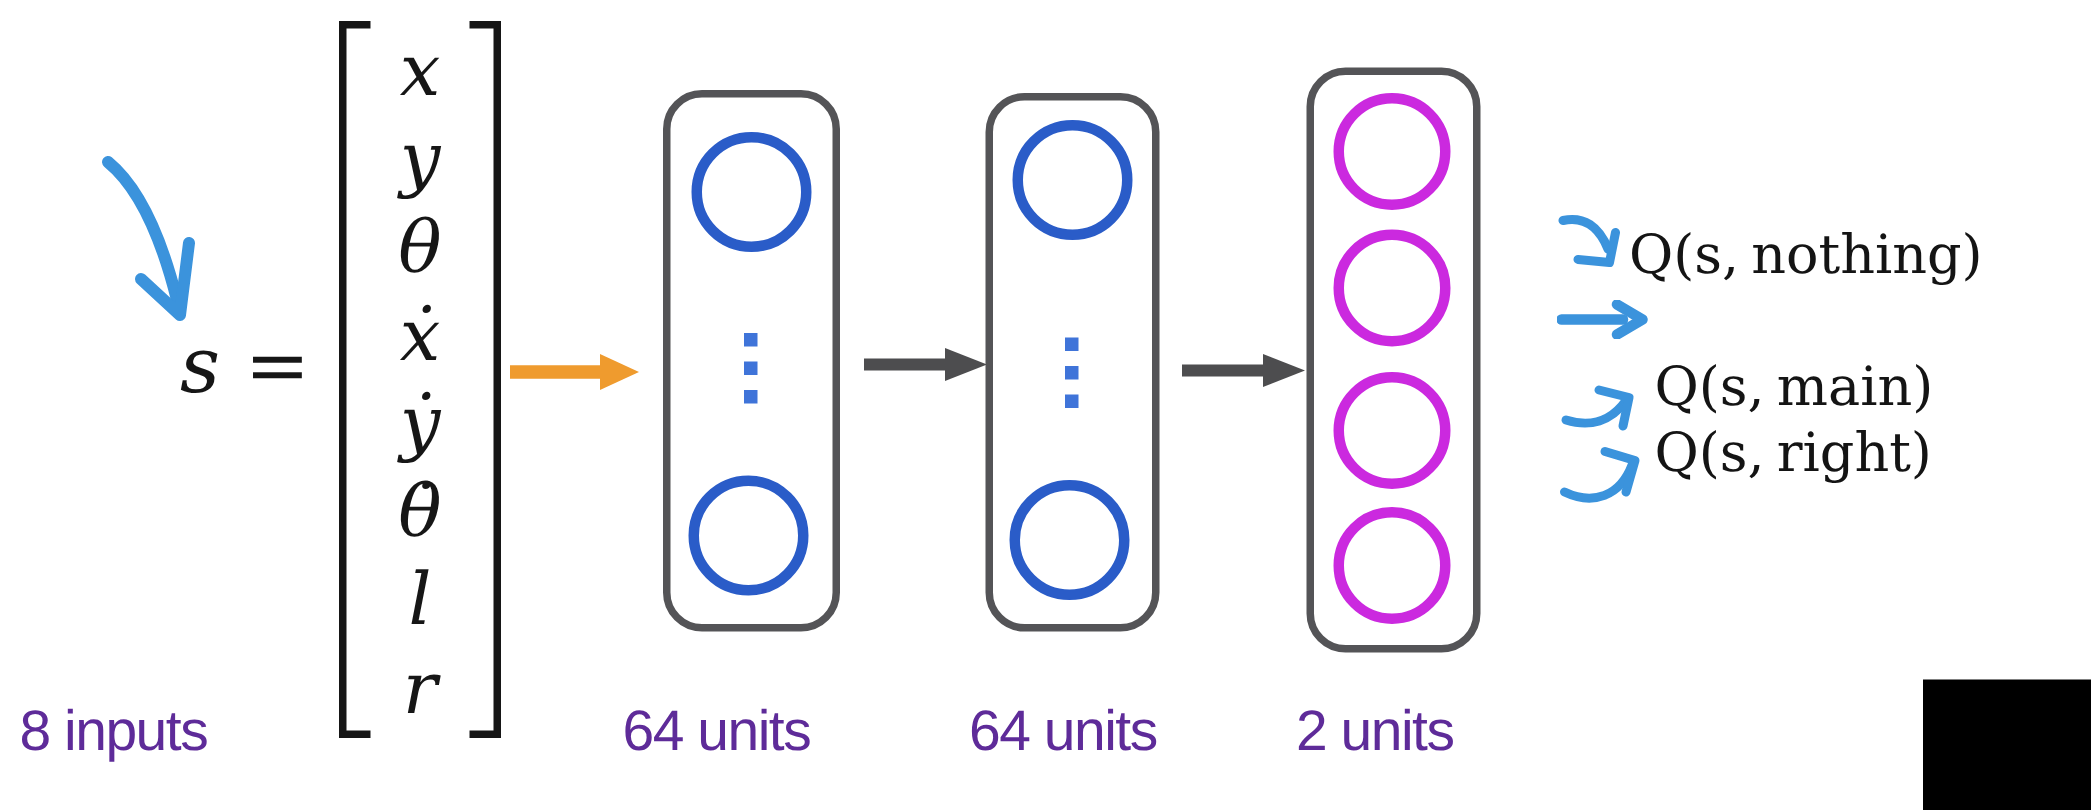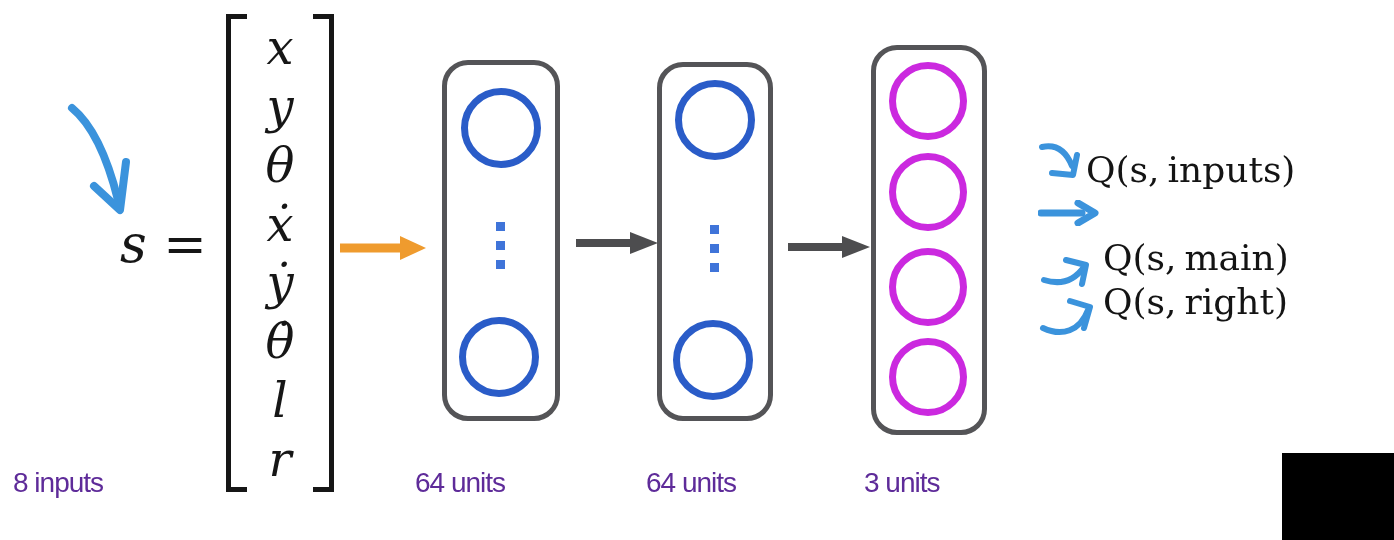--- a/index.html
+++ b/index.html
@@ -24,21 +24,21 @@
   .layer{position:absolute;border:5px solid #545457;border-radius:26px;background:transparent;box-sizing:border-box;}
   #layer1{left:442px;top:60px;width:118px;height:361px;}
   #layer2{left:657px;top:62px;width:116px;height:359px;}
   #layer3{left:871px;top:45px;width:116px;height:390px;}
   .node{position:absolute;border-radius:50%;box-sizing:border-box;background:transparent;}
   .node.blue{width:80px;height:80px;border:7px solid #2a5cc8;}
   .node.magenta{width:78px;height:78px;border:7px solid #cb29df;}
   .vdots{position:absolute;display:flex;flex-direction:column;gap:10px;}
   .vdots span{width:9px;height:9px;background:#3f74d9;}
   
-  .caption{position:absolute;top:467px;font-size:28px;color:#5e2b99;letter-spacing:-1px;white-space:nowrap;}
+  .caption{position:absolute;top:467px;font-size:38px;color:#5e2b99;letter-spacing:-1px;white-space:nowrap;}
   #cap-inputs{left:13px;}
   #cap-l1{left:415px;}
   #cap-l2{left:646px;}
   #cap-l3{left:864px;}
   
   .qline{position:absolute;font-size:36px;line-height:40px;color:#141414;white-space:nowrap;}
   .qline .qmath{font-family:"DejaVu Serif",serif;}
   .qline .qword{font-family:"DejaVu Serif",serif;font-style:normal;margin-left:8px;}
   #q0{left:1086px;top:150px;}
   #q1{left:1118px;top:194px;}
@@ -125,29 +125,29 @@
   <svg class="abs" style="left:1040px;top:252px;" width="58" height="38" viewBox="0 0 58 38">
     <path d="M4,28 C20,33 34,29 44,15" fill="none" stroke="#3b93dc" stroke-width="6" stroke-linecap="round"></path>
     <polyline points="26,8 46,13 42,32" fill="none" stroke="#3b93dc" stroke-width="6" stroke-linecap="round" stroke-linejoin="round"></polyline>
   </svg>
   <svg class="abs" style="left:1038px;top:290px;" width="60" height="50" viewBox="0 0 60 50">
     <path d="M5,38 C24,47 42,41 50,20" fill="none" stroke="#3b93dc" stroke-width="6" stroke-linecap="round"></path>
     <polyline points="32,11 52,17 46,38" fill="none" stroke="#3b93dc" stroke-width="6" stroke-linecap="round" stroke-linejoin="round"></polyline>
   </svg>
 
   <div id="q0" class="qline">
-    <span class="qmath">Q(s,</span><span class="qword">inputs)</span>
+    <span class="qmath">Q(s,</span><span class="qword">nothing)</span>
   </div>
   <div id="q2" class="qline">
     <span class="qmath">Q(s,</span><span class="qword">main)</span>
   </div>
   <div id="q3" class="qline">
     <span class="qmath">Q(s,</span><span class="qword">right)</span>
   </div>
 
   <div id="cap-inputs" class="caption">8 inputs</div>
   <div id="cap-l1" class="caption">64 units</div>
   <div id="cap-l2" class="caption">64 units</div>
-  <div id="cap-l3" class="caption">3 units</div>
+  <div id="cap-l3" class="caption">2 units</div>
 
   <div id="black-box"></div>
 
 </div>
 
 </body></html>

